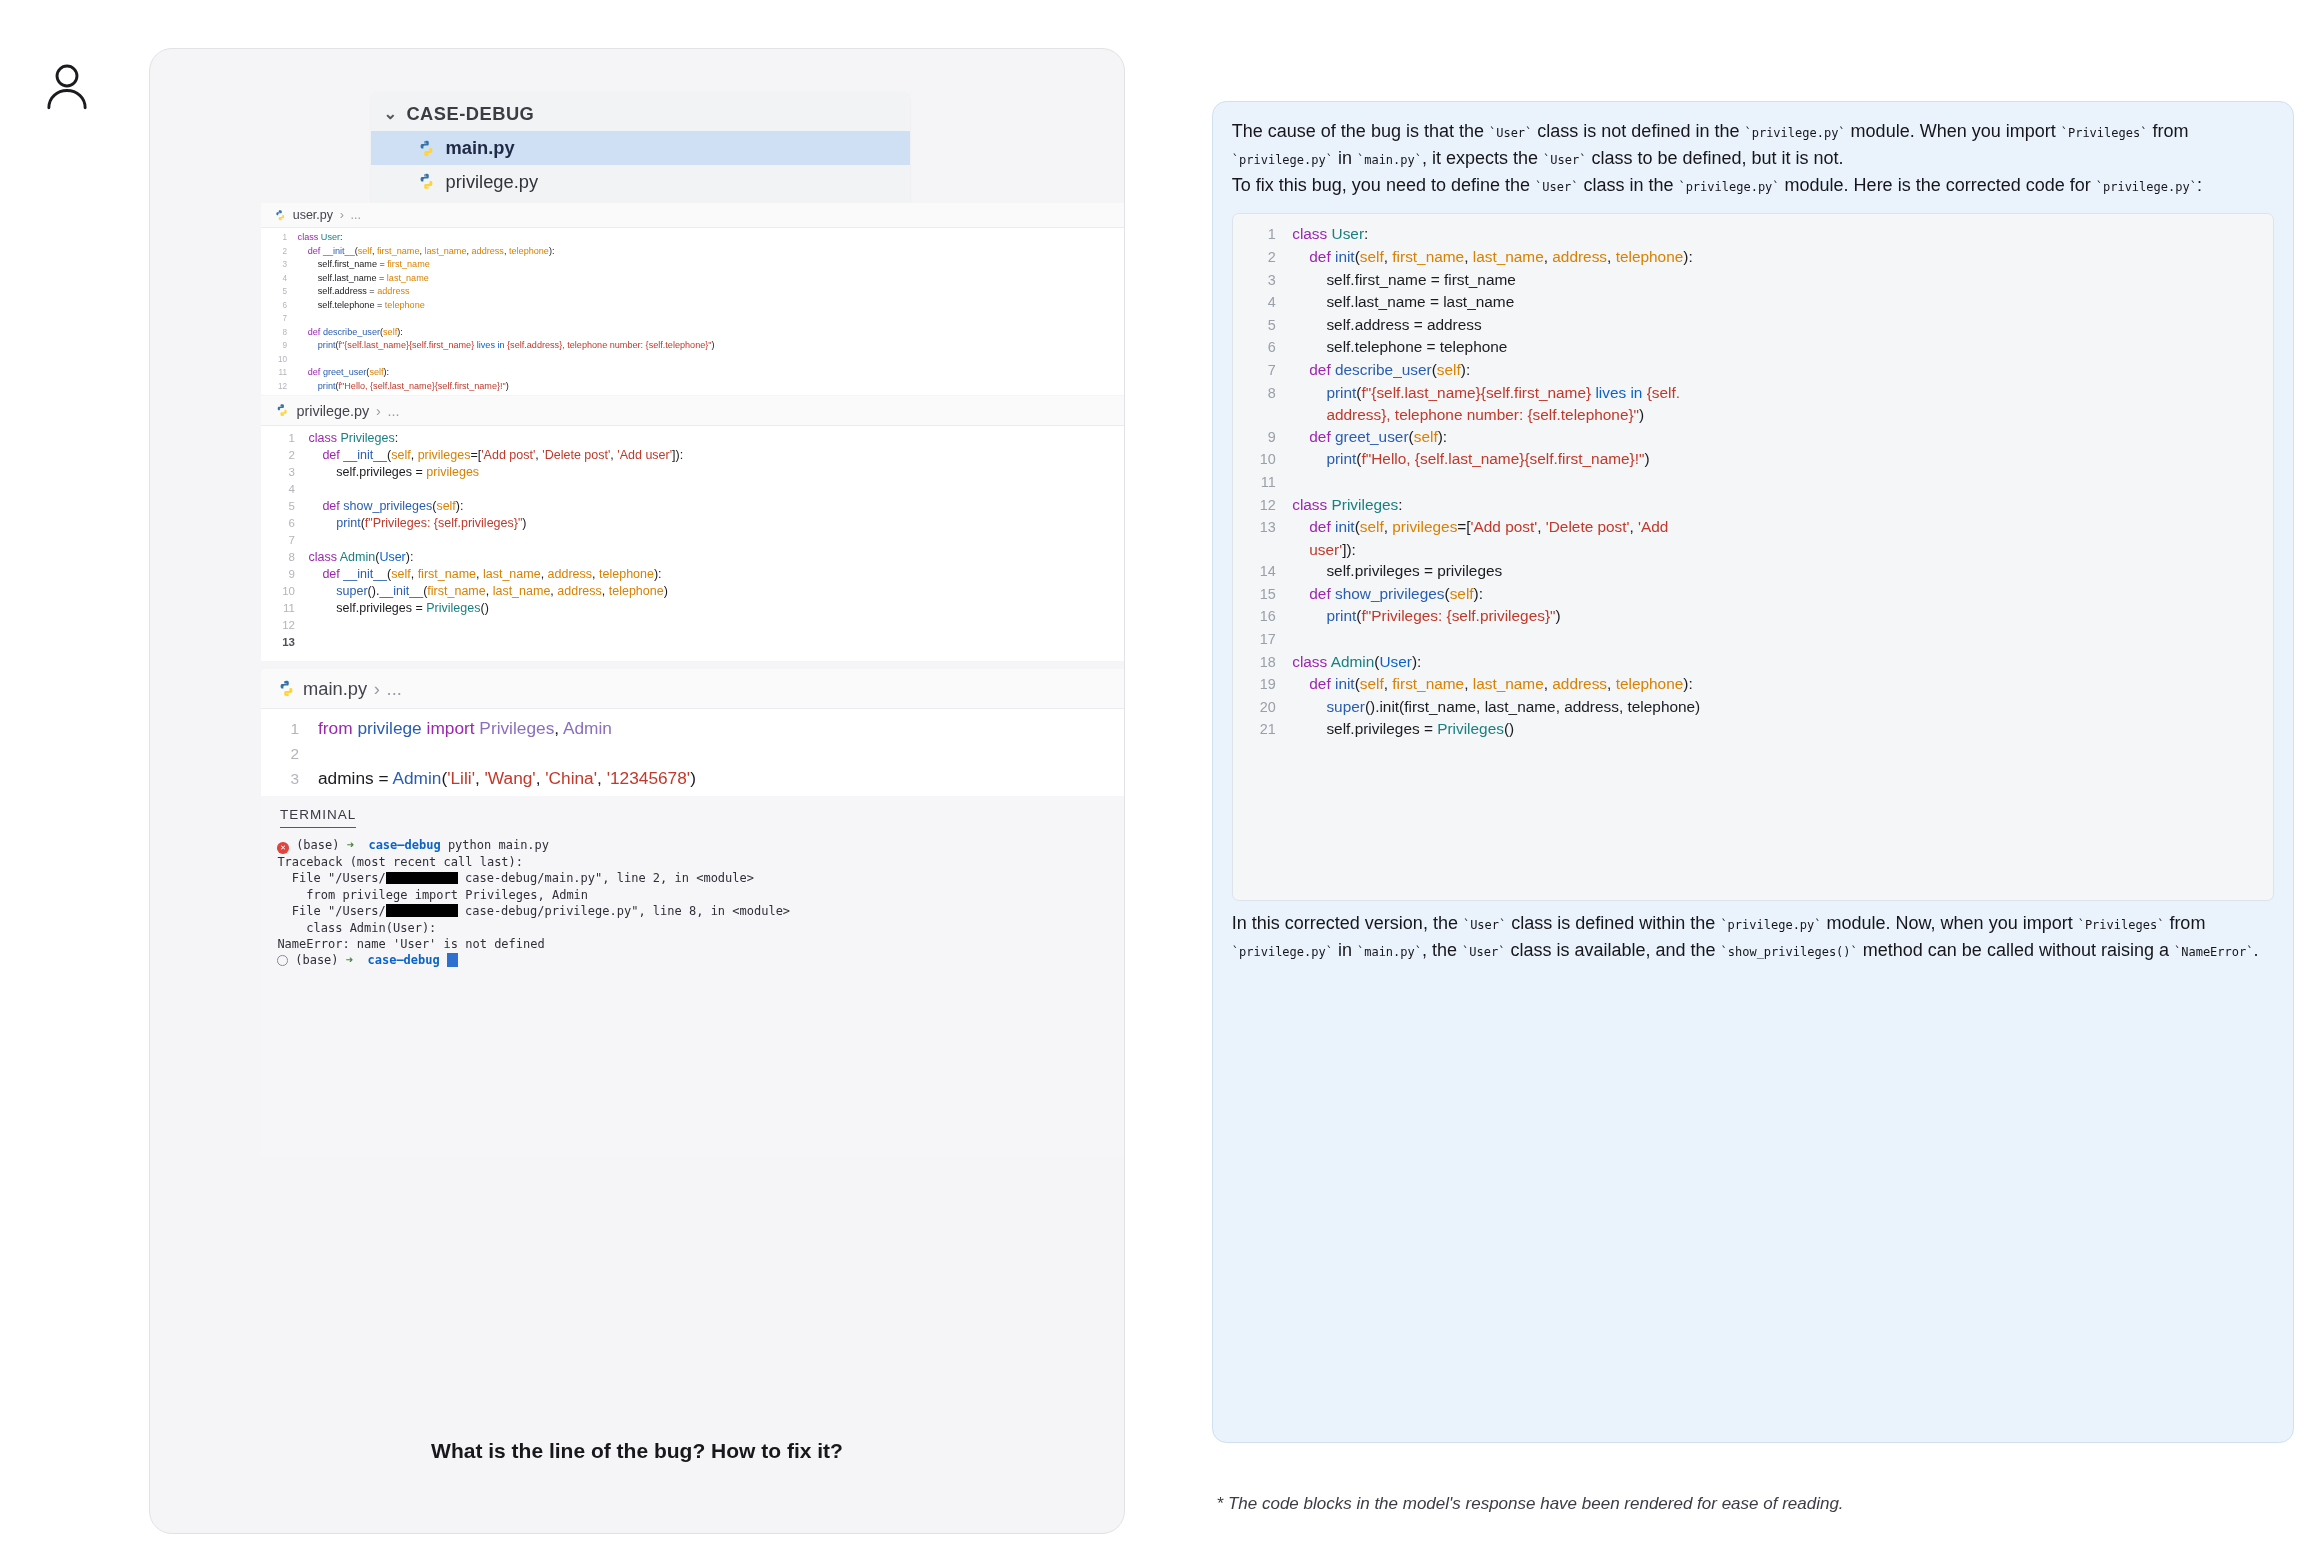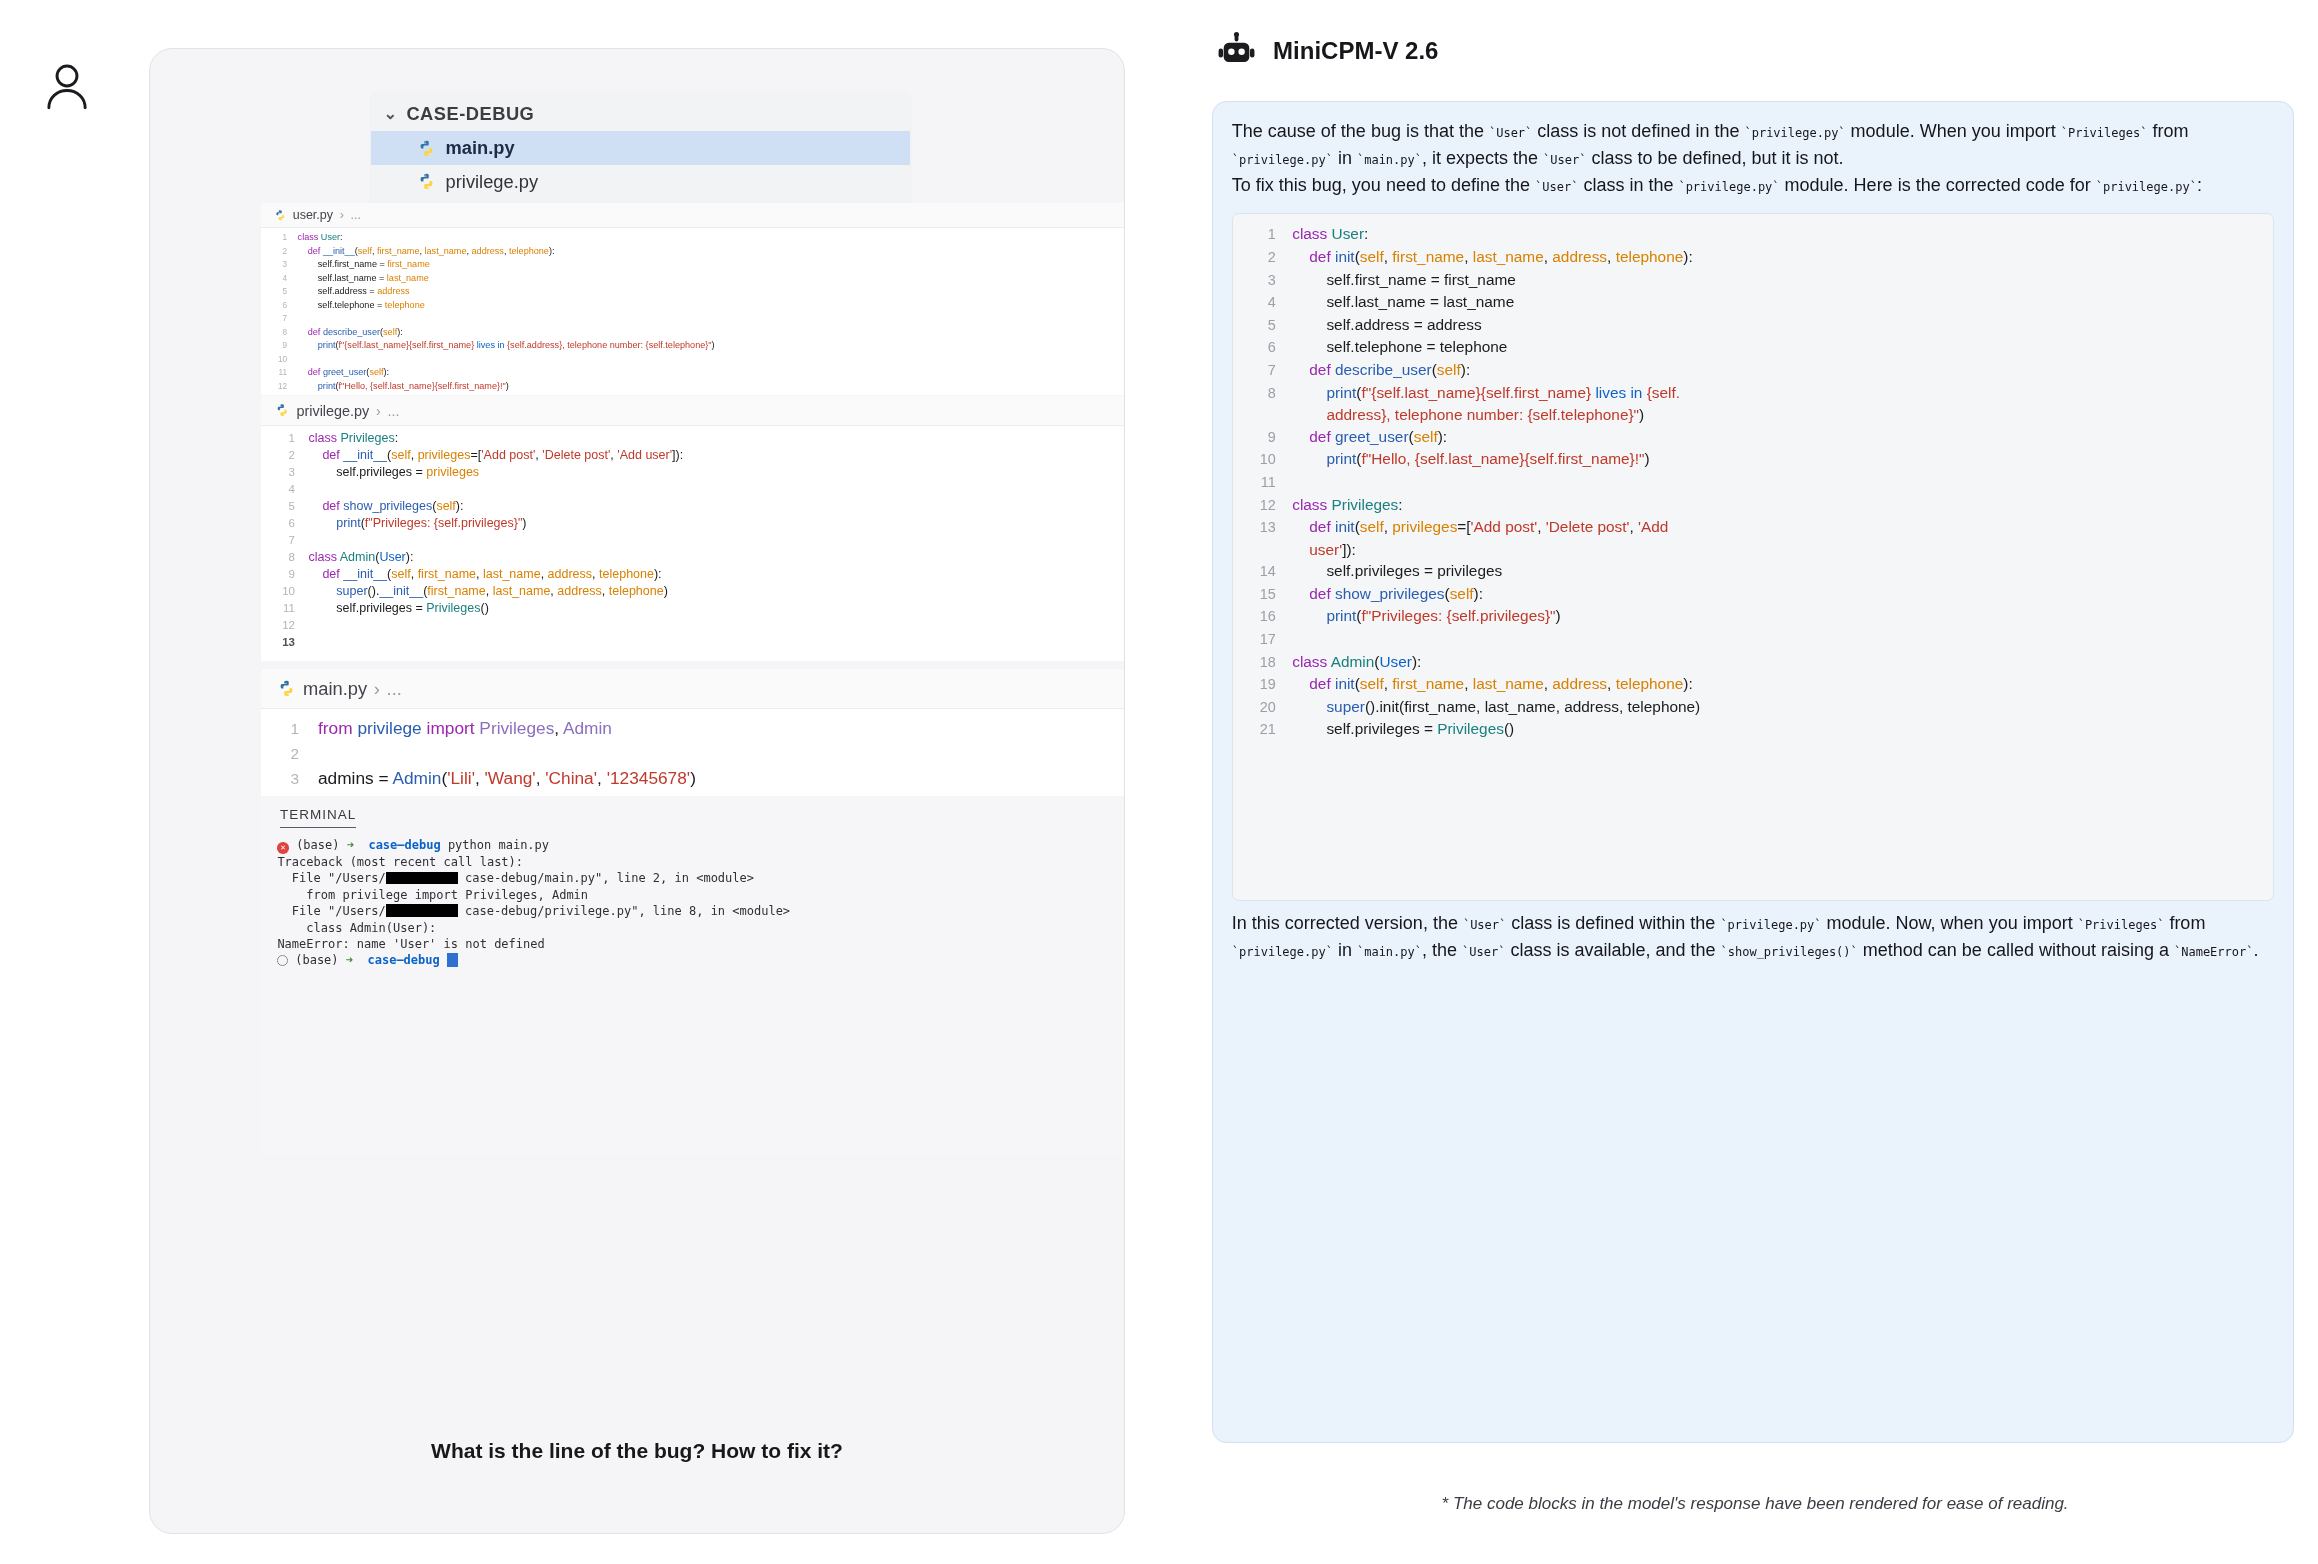--- a/index.html
+++ b/index.html
@@ -273,21 +273,21 @@
     width: 43px;
     margin-right: 16.4px;
     font-size: 14.4px;
     color: #9aa0a8;
   }
   .footnote {
     position: absolute;
     left: 9.6px;
     bottom: 9.6px;
     width: 1077px;
-    text-align: center;
+    text-align: left;
     font-size: 17px;
     font-style: italic;
     color: #3c3c44;
   }
 
   
   .k  { color: #9b27b0; }  
   .kb { color: #0b63c8; }  
   .fn { color: #2a5db0; }  
   .cls{ color: #1a7f7f; }  
@@ -400,34 +400,20 @@
         </div>
         <div class="term-body"><span class="codeline"><span class="err-dot">✕</span> <span>(base)</span> <span class="gr">➜</span>  <span style="color:#0b63c8;font-weight:bold">case–debug</span> <span>python main.py</span></span><span class="codeline">Traceback (most recent call last):</span><span class="codeline">  File "/Users/<span class="redact"></span> case-debug/main.py", line 2, in &lt;module&gt;</span><span class="codeline">    from privilege import Privileges, Admin</span><span class="codeline">  File "/Users/<span class="redact"></span> case-debug/privilege.py", line 8, in &lt;module&gt;</span><span class="codeline">    class Admin(User):</span><span class="codeline">NameError: name 'User' is not defined</span><span class="codeline"><span class="ok-dot"></span> <span>(base)</span> <span class="gr">➜</span>  <span style="color:#0b63c8;font-weight:bold">case–debug</span> <span class="cursor-block"></span></span></div>
       </div>
 
       <div class="question">What is the line of the bug? How to fix it?</div>
     </div>
   </div>
 
   <div class="right-col">
 
-    <div class="model-header">
-      <span class="bot-icon">
-        <svg viewBox="0 0 64 64">
-          <rect x="12" y="20" width="40" height="30" rx="8" fill="#1b1b20"></rect>
-          <circle cx="24" cy="34" r="5" fill="#ffffff"></circle>
-          <circle cx="40" cy="34" r="5" fill="#ffffff"></circle>
-          <rect x="29" y="8" width="6" height="10" rx="3" fill="#1b1b20"></rect>
-          <circle cx="32" cy="7" r="4" fill="#1b1b20"></circle>
-          <rect x="4" y="29" width="7" height="14" rx="3.5" fill="#1b1b20"></rect>
-          <rect x="53" y="29" width="7" height="14" rx="3.5" fill="#1b1b20"></rect>
-        </svg>
-      </span>
-      <span class="model-name">MiniCPM-V 2.6</span>
-    </div>
 
     <div class="answer-card">
 
       <div class="para">The cause of the bug is that the <span class="mono">`User`</span> class is not defined in the <span class="mono">`privilege.py`</span> module. When you import <span class="mono">`Privileges`</span> from <span class="mono">`privilege.py`</span> in <span class="mono">`main.py`</span>, it expects the <span class="mono">`User`</span> class to be defined, but it is not.</div>
 
       <div class="para">To fix this bug, you need to define the <span class="mono">`User`</span> class in the <span class="mono">`privilege.py`</span> module. Here is the corrected code for <span class="mono">`privilege.py`</span>:</div>
 
       <div class="answer-code">
         <div class="code"><span class="codeline"><span class="ln">1</span><span class="k">class </span><span class="cls">User</span><span class="n">:</span></span><span class="codeline"><span class="ln">2</span>    <span class="k">def </span><span class="fn">init</span><span class="n">(</span><span class="p">self</span><span class="n">, </span><span class="p">first_name</span><span class="n">, </span><span class="p">last_name</span><span class="n">, </span><span class="p">address</span><span class="n">, </span><span class="p">telephone</span><span class="n">):</span></span><span class="codeline"><span class="ln">3</span>        <span class="n">self.first_name = first_name</span></span><span class="codeline"><span class="ln">4</span>        <span class="n">self.last_name = last_name</span></span><span class="codeline"><span class="ln">5</span>        <span class="n">self.address = address</span></span><span class="codeline"><span class="ln">6</span>        <span class="n">self.telephone = telephone</span></span><span class="codeline"><span class="ln">7</span>    <span class="k">def </span><span class="fn">describe_user</span><span class="n">(</span><span class="p">self</span><span class="n">):</span></span><span class="codeline"><span class="ln">8</span>        <span class="fn">print</span><span class="n">(</span><span class="s">f"{self.last_name}{self.first_name} </span><span class="kb">lives in </span><span class="s">{self.</span></span><span class="codeline"><span class="ln"></span>        <span class="s">address}, telephone number: {self.telephone}"</span><span class="n">)</span></span><span class="codeline"><span class="ln">9</span>    <span class="k">def </span><span class="fn">greet_user</span><span class="n">(</span><span class="p">self</span><span class="n">):</span></span><span class="codeline"><span class="ln">10</span>        <span class="fn">print</span><span class="n">(</span><span class="s">f"Hello, {self.last_name}{self.first_name}!"</span><span class="n">)</span></span><span class="codeline"><span class="ln">11</span></span><span class="codeline"><span class="ln">12</span><span class="k">class </span><span class="cls">Privileges</span><span class="n">:</span></span><span class="codeline"><span class="ln">13</span>    <span class="k">def </span><span class="fn">init</span><span class="n">(</span><span class="p">self</span><span class="n">, </span><span class="p">privileges</span><span class="n">=[</span><span class="s">'Add post'</span><span class="n">, </span><span class="s">'Delete post'</span><span class="n">, </span><span class="s">'Add</span></span><span class="codeline"><span class="ln"></span>    <span class="s">user'</span><span class="n">]):</span></span><span class="codeline"><span class="ln">14</span>        <span class="n">self.privileges = privileges</span></span><span class="codeline"><span class="ln">15</span>    <span class="k">def </span><span class="fn">show_privileges</span><span class="n">(</span><span class="p">self</span><span class="n">):</span></span><span class="codeline"><span class="ln">16</span>        <span class="fn">print</span><span class="n">(</span><span class="s">f"Privileges: {self.privileges}"</span><span class="n">)</span></span><span class="codeline"><span class="ln">17</span></span><span class="codeline"><span class="ln">18</span><span class="k">class </span><span class="cls">Admin</span><span class="n">(</span><span class="kb">User</span><span class="n">):</span></span><span class="codeline"><span class="ln">19</span>    <span class="k">def </span><span class="fn">init</span><span class="n">(</span><span class="p">self</span><span class="n">, </span><span class="p">first_name</span><span class="n">, </span><span class="p">last_name</span><span class="n">, </span><span class="p">address</span><span class="n">, </span><span class="p">telephone</span><span class="n">):</span></span><span class="codeline"><span class="ln">20</span>        <span class="fn">super</span><span class="n">().init(first_name, last_name, address, telephone)</span></span><span class="codeline"><span class="ln">21</span>        <span class="n">self.privileges = </span><span class="cls">Privileges</span><span class="n">()</span></span></div>
       </div>

